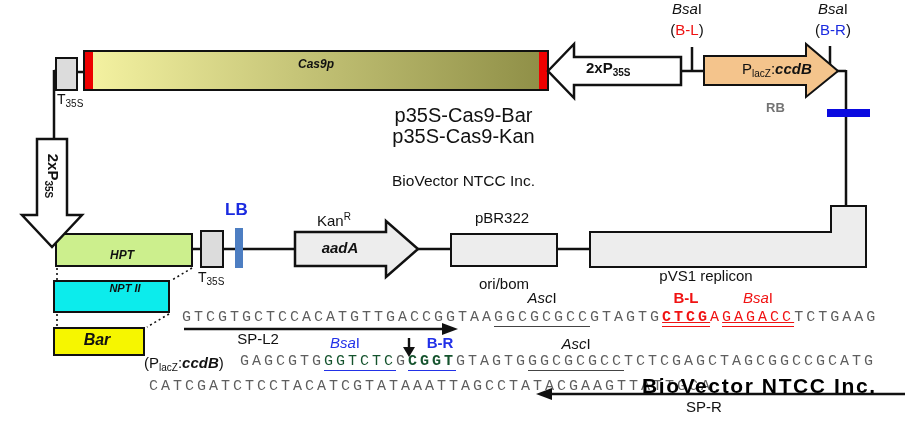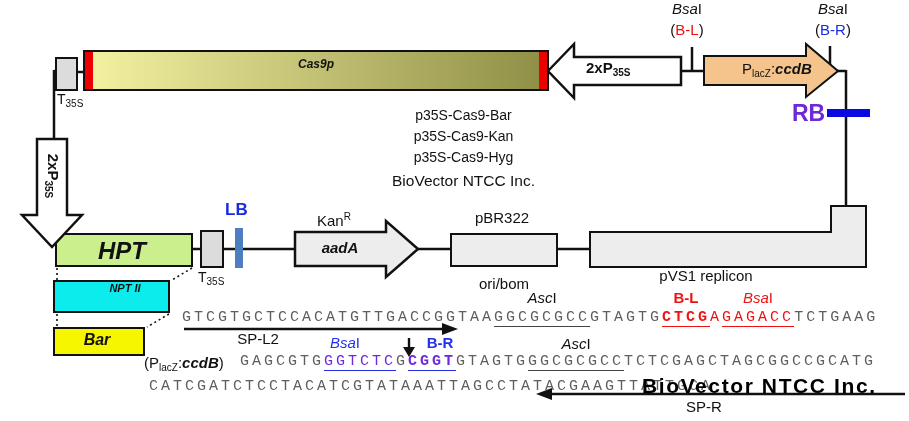--- a/index.html
+++ b/index.html
@@ -12,22 +12,22 @@
   .ctr{transform:translateX(-50%);}
   .sub{font-size:10px;vertical-align:-3px;letter-spacing:0;}
   .sup{font-size:10px;vertical-align:6px;letter-spacing:0;}
   .red{color:#ee1111;}
   .blue{color:#1a2ae0;}
   .box{position:absolute;border:2px solid #111;box-sizing:border-box;}
   .seq{position:absolute;font-family:"Liberation Mono",monospace;font-size:15px;
        letter-spacing:3px;color:#5e5e5e;white-space:pre;line-height:17px;}
   .seq .u{border-bottom:1.8px solid #444;margin-top:37px;}
   .seq .sr{color:#f01212;}
-  .seq .sb{color:#6d28d9;}
-  .seq .sr.u{border-bottom-color:#f01212;}
+  .seq .sb{color:#14532d;}
+  .seq .sr.u{border-bottom-color:#f01212;text-decoration:underline;}
   .seq .sb.u{border-bottom-color:#2231e8;}
   .seq .bold{font-weight:bold;}
   #cas9bar{position:absolute;left:83px;top:50px;width:466px;height:41px;border:2px solid #111;
            box-sizing:border-box;background:linear-gradient(to right,#f5f3a2,#8e8e46);}
   .cap{position:absolute;top:0;width:8px;height:100%;background:#ee0000;}
   #watermark{position:absolute;left:642px;top:374px;font-size:21px;font-weight:bold;
              letter-spacing:1.6px;color:#000;white-space:nowrap;z-index:9;}
   svg{position:absolute;left:0;top:0;z-index:3;}
   .layer2{z-index:2;} .layer4{z-index:4;position:absolute;}
   .vlabel{transform:translate(-50%,-50%) rotate(90deg);white-space:nowrap;}
@@ -105,40 +105,39 @@
   <div class="lbl layer4 b" style="left:586px;top:60px;"><span>2xP</span><span class="sub">35S</span></div>
 
   <div class="lbl layer4 ctr" style="left:687px;top:1px;"><span class="i">Bsa</span><span>I</span></div>
   <div class="lbl layer4 ctr" style="left:687px;top:22px;"><span>(</span><span class="red">B-L</span><span>)</span></div>
 
   <div class="lbl layer4 ctr" style="left:833px;top:1px;"><span class="i">Bsa</span><span>I</span></div>
   <div class="lbl layer4 ctr" style="left:833px;top:22px;"><span>(</span><span class="blue">B-R</span><span>)</span></div>
 
   <div class="lbl layer4" style="left:742px;top:61px;"><span>P</span><span class="sub">lacZ</span><span>:</span><span class="b i">ccdB</span></div>
 
-  <div class="lbl layer4 b" style="left:792px;top:101px;font-size:23px;color:#6d28d9;">RB</div>
+  <div class="lbl layer4 b" style="left:766px;top:101px;font-size:13px;color:#737373;">RB</div>
   <div class="lbl layer4 b" style="left:225px;top:201px;font-size:17px;color:#1a2ae0;">LB</div>
 
-  <div class="lbl layer4 ctr b i" style="left:122px;top:238px;font-size:24px;">HPT</div>
+  <div class="lbl layer4 ctr b i" style="left:122px;top:249px;font-size:12px;">HPT</div>
   <div class="lbl layer4" style="left:198px;top:270px;font-size:14px;"><span>T</span><span class="sub">35S</span></div>
 
   <div class="lbl layer4" style="left:317px;top:211px;"><span>Kan</span><span class="sup">R</span></div>
   <div class="lbl layer4 ctr b i" style="left:340px;top:240px;">aadA</div>
 
   <div class="lbl layer4 ctr" style="left:502px;top:210px;">pBR322</div>
   <div class="lbl layer4 ctr" style="left:504px;top:240px;margin-top:36px;">ori/bom</div>
   <div class="lbl layer4 ctr" style="left:706px;top:240px;margin-top:28px;">pVS1 replicon</div>
 
   <div class="lbl layer4 ctr b i" style="left:112px;top:282px;font-size:11px;margin-left:13px;">NPT II</div>
   <div class="lbl layer4 ctr b i" style="left:97px;top:331px;font-size:16px;">Bar</div>
 
-  <div class="abs layer4" style="left:361px;top:105px;width:205px;text-align:center;font-size:14px;line-height:21px;color:#111;">
+  <div class="abs layer4" style="left:361px;top:105px;width:205px;text-align:center;font-size:20px;line-height:21px;color:#111;">
     <div>p35S-Cas9-Bar</div>
     <div>p35S-Cas9-Kan</div>
-    <div>p35S-Cas9-Hyg</div>
   </div>
   <div class="abs layer4" style="left:361px;top:172px;width:205px;text-align:center;font-size:15.5px;color:#111;">BioVector NTCC Inc.</div>
 
   <div class="lbl layer4 ctr" style="left:542px;top:290px;"><span class="i">Asc</span><span>I</span></div>
   <div class="lbl layer4 ctr b" style="left:686px;top:290px;color:#f01212;">B-L</div>
   <div class="lbl layer4 ctr" style="left:758px;top:290px;color:#f01212;"><span class="i">Bsa</span><span>I</span></div>
 
   <div class="seq layer4" style="left:182px;top:309px;"><span>GTCGTGCTCCACATGTTGACCGGTAA</span><span class="u">GGCGCGCC</span><span>GTAGTG</span><span class="sr bold u">CTCG</span><span class="sr">A</span><span class="sr u">GAGACC</span><span>TCTGAAG</span></div>
 
   <div class="lbl layer4 ctr" style="left:258px;top:331px;">SP-L2</div>

